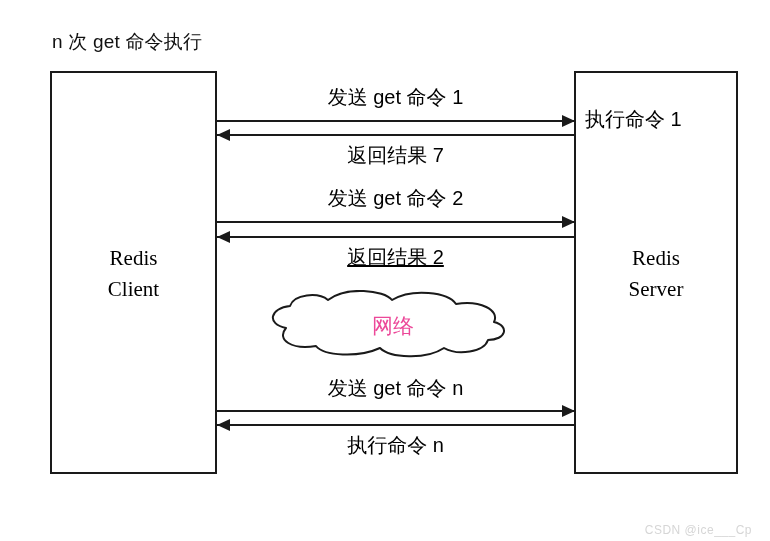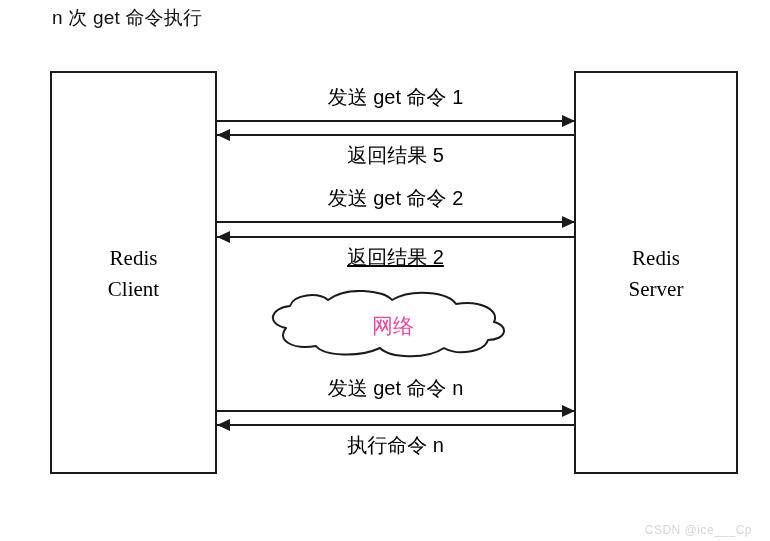--- a/index.html
+++ b/index.html
@@ -14,21 +14,21 @@
   #canvas {
     position: relative;
     width: 770px;
     height: 541px;
     background: #ffffff;
     overflow: hidden;
   }
   .title {
     position: absolute;
     left: 52px;
-    top: 5px;
+    top: 29px;
     font-size: 19px;
     color: #111111;
     letter-spacing: 0.2px;
     white-space: nowrap;
   }
   .node-box {
     position: absolute;
     border: 2px solid #1a1a1a;
     background: #ffffff;
     box-sizing: border-box;
@@ -140,28 +140,29 @@
   <div class="title">n 次 get 命令执行</div>
 
   <div class="node-box" id="client-box"></div>
   <div class="node-label" id="client-label">Redis
 Client</div>
 
   <div class="node-box" id="server-box"></div>
   <div class="node-label" id="server-label">Redis
 Server</div>
 
+  <div class="exec-label" id="exec-1">执行命令 1</div>
 
   <div class="msg-label" style="top:84px;">发送 get 命令 1</div>
   <div class="arrow-line" style="top:120px;"></div>
   <div class="arrow-head right" style="left:562px; top:115px;"></div>
 
   <div class="arrow-line" style="top:134px;"></div>
   <div class="arrow-head left" style="left:217px; top:129px;"></div>
-  <div class="msg-label" style="top:142px;">返回结果 5</div>
+  <div class="msg-label" style="top:142px;">返回结果 7</div>
 
   <div class="msg-label" style="top:185px;">发送 get 命令 2</div>
   <div class="arrow-line" style="top:221px;"></div>
   <div class="arrow-head right" style="left:562px; top:216px;"></div>
 
   <div class="arrow-line" style="top:236px;"></div>
   <div class="arrow-head left" style="left:217px; top:231px;"></div>
   <div class="msg-label" style="top:244px;text-decoration:underline;">返回结果 2</div>
 
   <div id="cloud-wrap">

